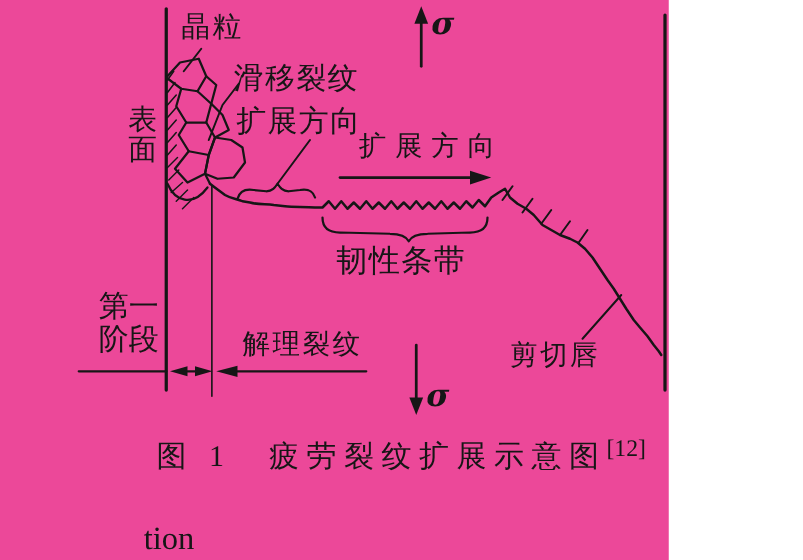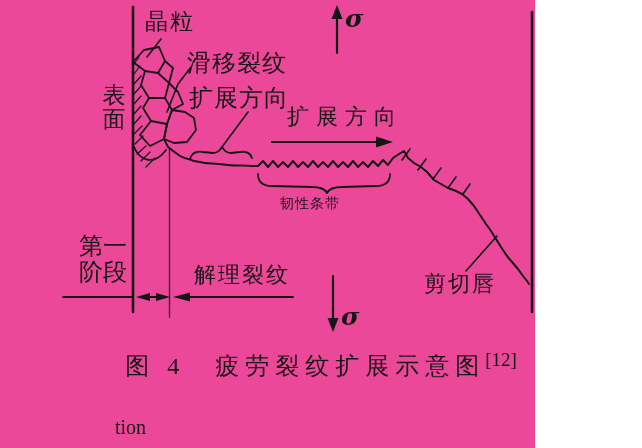--- a/index.html
+++ b/index.html
@@ -12,21 +12,21 @@
   .lbl{position:absolute;white-space:nowrap;line-height:1.1;}
   .lbl-cjk{font-size:24px;letter-spacing:1px;}
   .vert{white-space:normal;word-break:break-all;text-align:center;}
   .sigma{font-family:"DejaVu Serif","Liberation Serif",serif;
          font-style:italic;font-weight:bold;font-size:25px;}
   .cap-zh{position:absolute;left:0;top:349px;width:642px;text-align:center;
           font-size:24px;letter-spacing:6px;}
   .cap-zh sup{font-size:19px;letter-spacing:0;vertical-align:8px;}
   .cap-en1{position:absolute;left:6px;top:384px;width:632px;font-size:26px;
            white-space:nowrap;word-spacing:7px;}
-  .cap-en2{position:absolute;left:115px;top:416px;font-size:20px;}
+  .cap-en2{position:absolute;left:115px;top:416px;font-size:26px;}
 </style>
 </head>
 <body>
 
 <div id="stage">
 
   <svg id="diagram-svg" width="642" height="340" viewBox="0 0 642 340" fill="none" stroke="#161616" stroke-linecap="round" stroke-linejoin="round">
 
     <path stroke-width="2.6" d="M133,7 V312"></path>
     <path stroke-width="2.6" d="M532,12 V312"></path>
@@ -103,30 +103,30 @@
     <g>
       <path stroke-width="1.8" d="M180,297 H293"></path>
       <polygon fill="#161616" stroke="none" points="173,297 190,292.5 190,301.5"></polygon>
     </g>
   </svg>
 
   <div class="lbl lbl-cjk" style="left:145px;top:9px;font-size:23px;letter-spacing:2px;">晶粒</div>
   <div class="lbl lbl-cjk" style="left:187px;top:50px;">滑移裂纹</div>
   <div class="lbl lbl-cjk" style="left:189px;top:85px;">扩展方向</div>
   <div class="lbl" style="left:287px;top:105px;font-size:22px;letter-spacing:7px;">扩展方向</div>
-  <div class="lbl" style="left:280px;top:196px;font-size:14px;letter-spacing:1px;">韧性条带</div>
-  <div class="lbl" style="left:424px;top:272px;font-size:22px;letter-spacing:2px;">剪切唇</div>
+  <div class="lbl" style="left:269px;top:196px;font-size:25px;letter-spacing:1px;">韧性条带</div>
+  <div class="lbl" style="left:408px;top:272px;font-size:22px;letter-spacing:2px;">剪切唇</div>
 
   <div class="lbl vert" style="left:101px;top:84px;width:26px;font-size:23px;line-height:24px;">表面</div>
   <div class="lbl vert" style="left:538px;top:102px;width:27px;font-size:23px;line-height:27px;">表面</div>
 
   <div class="lbl vert" style="left:79px;top:233px;width:48px;font-size:24px;line-height:26px;">第一阶段</div>
   <div class="lbl" style="left:194px;top:263px;font-size:22px;letter-spacing:2px;">解理裂纹</div>
 
   <div class="lbl sigma" style="left:345px;top:5px;">σ</div>
   <div class="lbl sigma" style="left:341px;top:303px;">σ</div>
 
   <div class="cap-zh">
-    <span>图 4　疲劳裂纹扩展示意图</span><sup>[12]</sup>
+    <span>图 1　疲劳裂纹扩展示意图</span><sup>[12]</sup>
   </div>
   <div class="cap-en2">tion</div>
 
 </div>
 
 </body></html>

